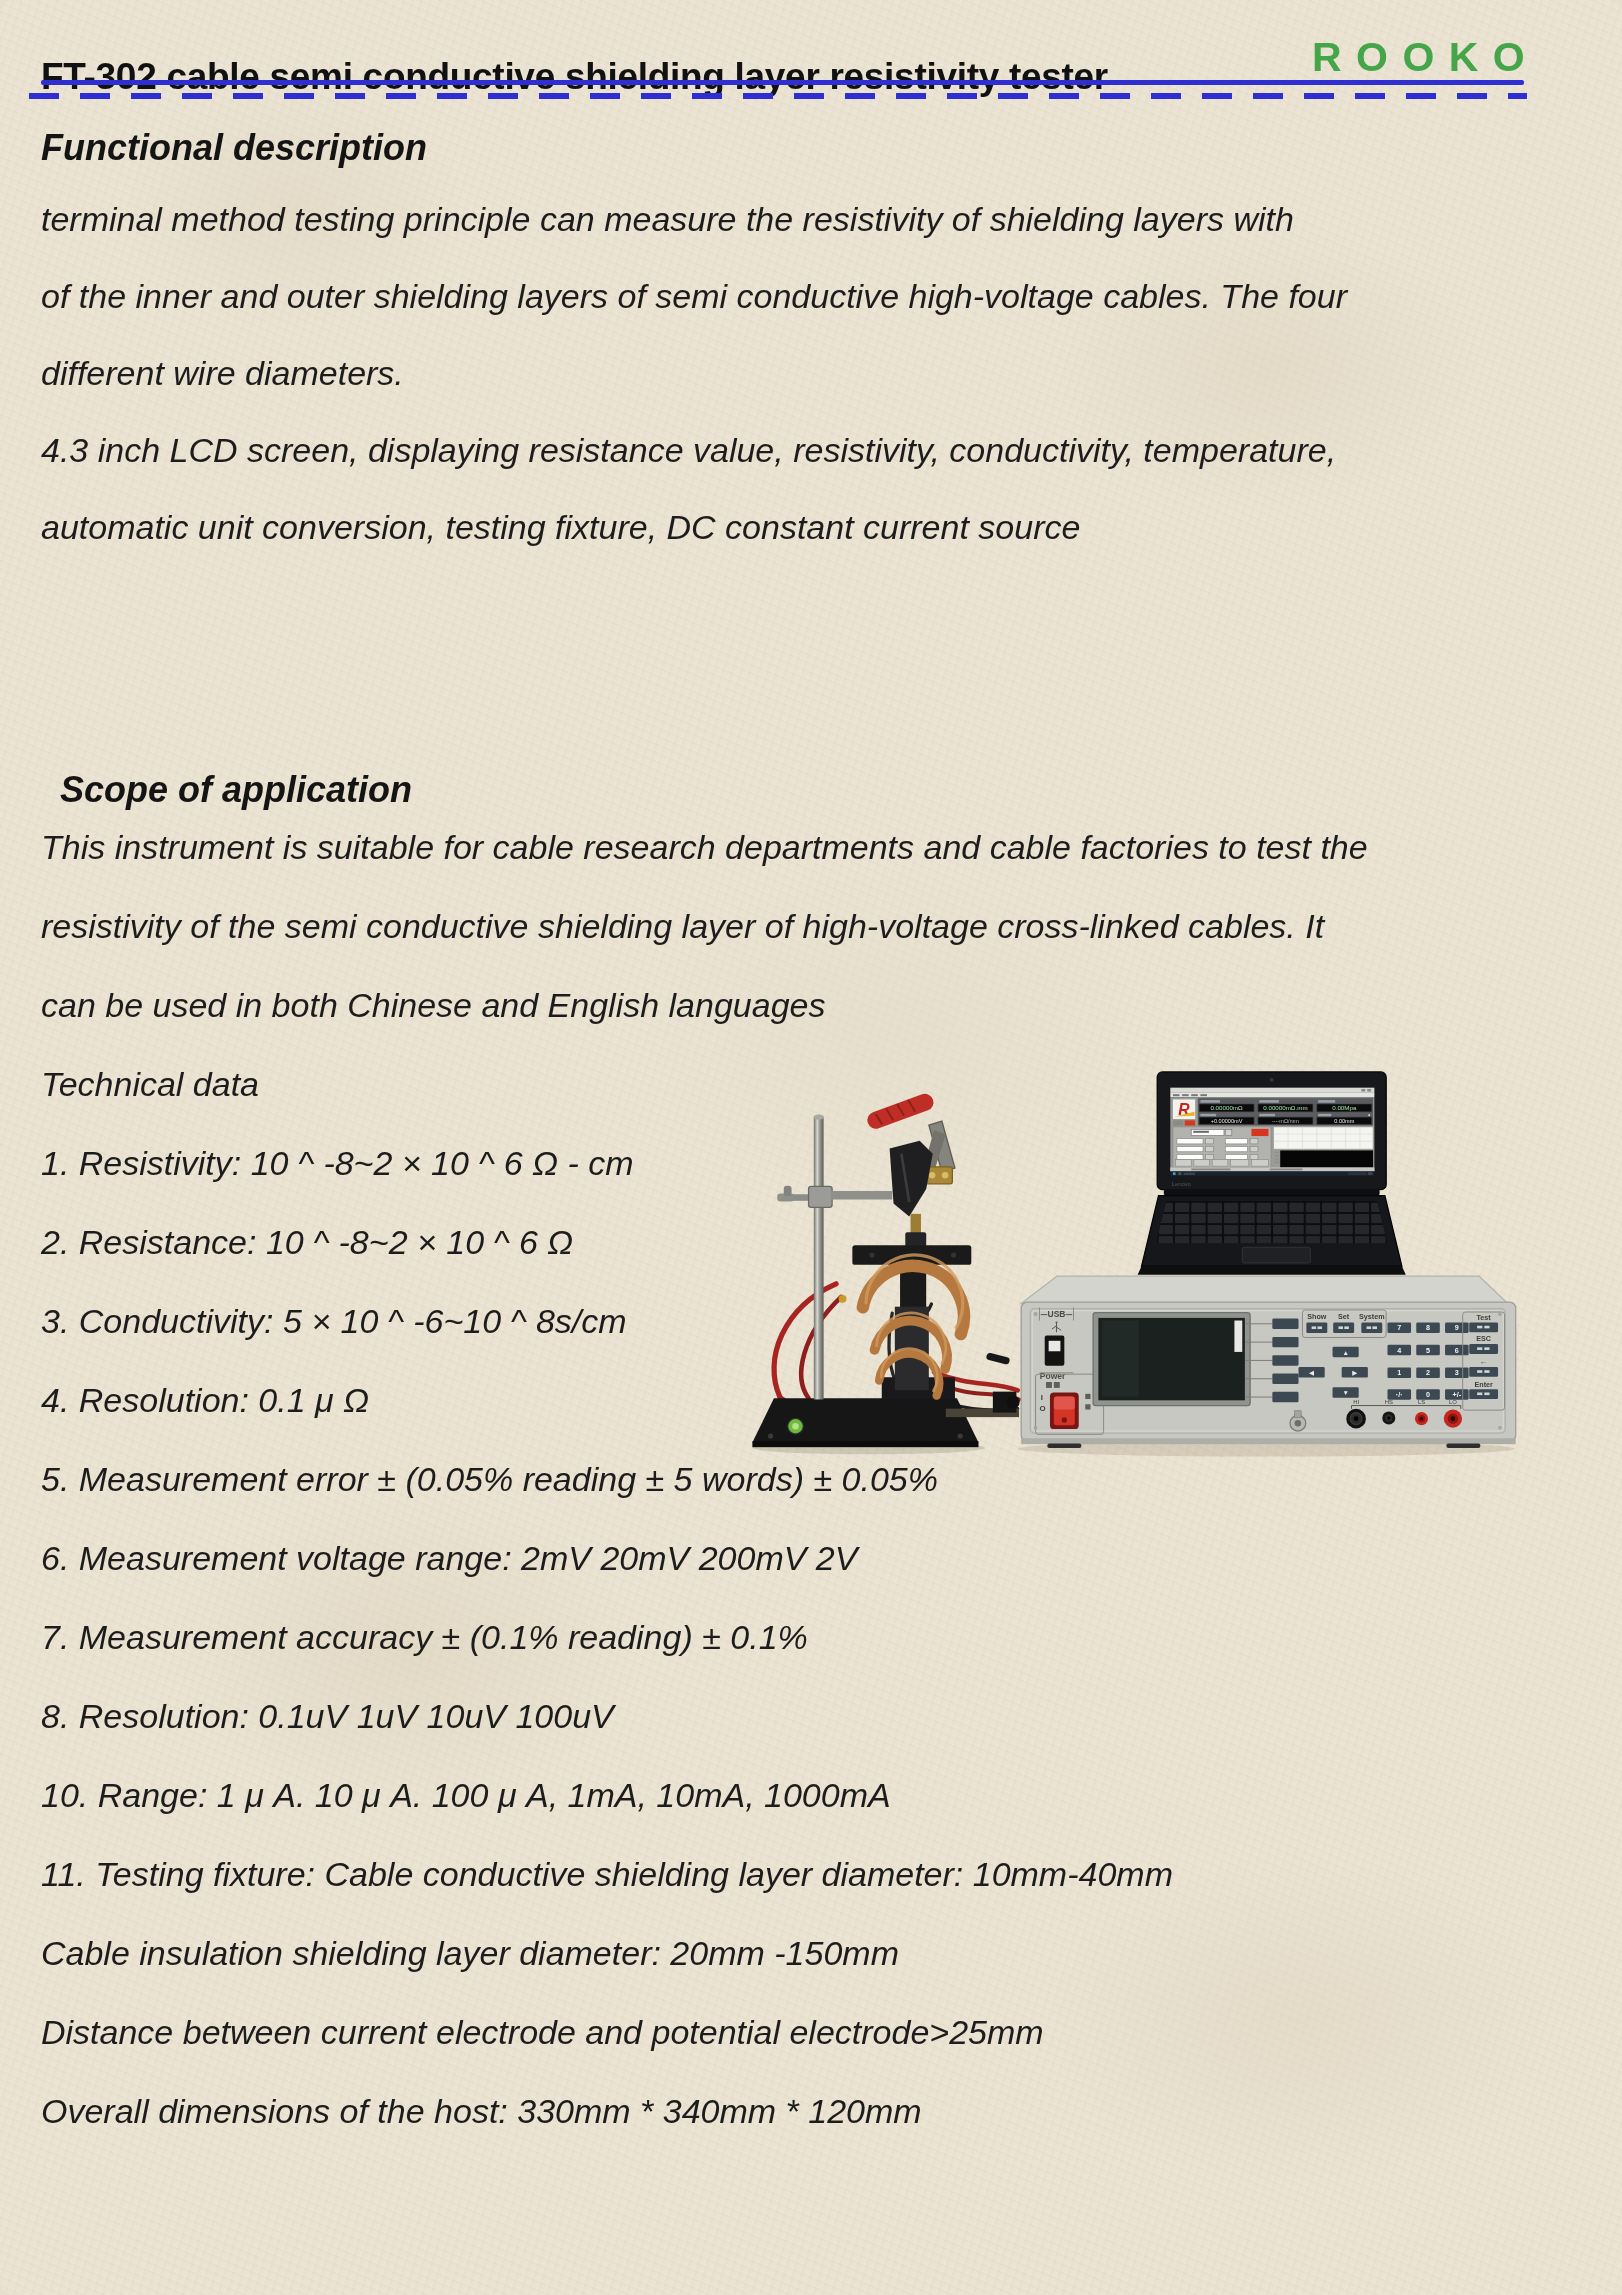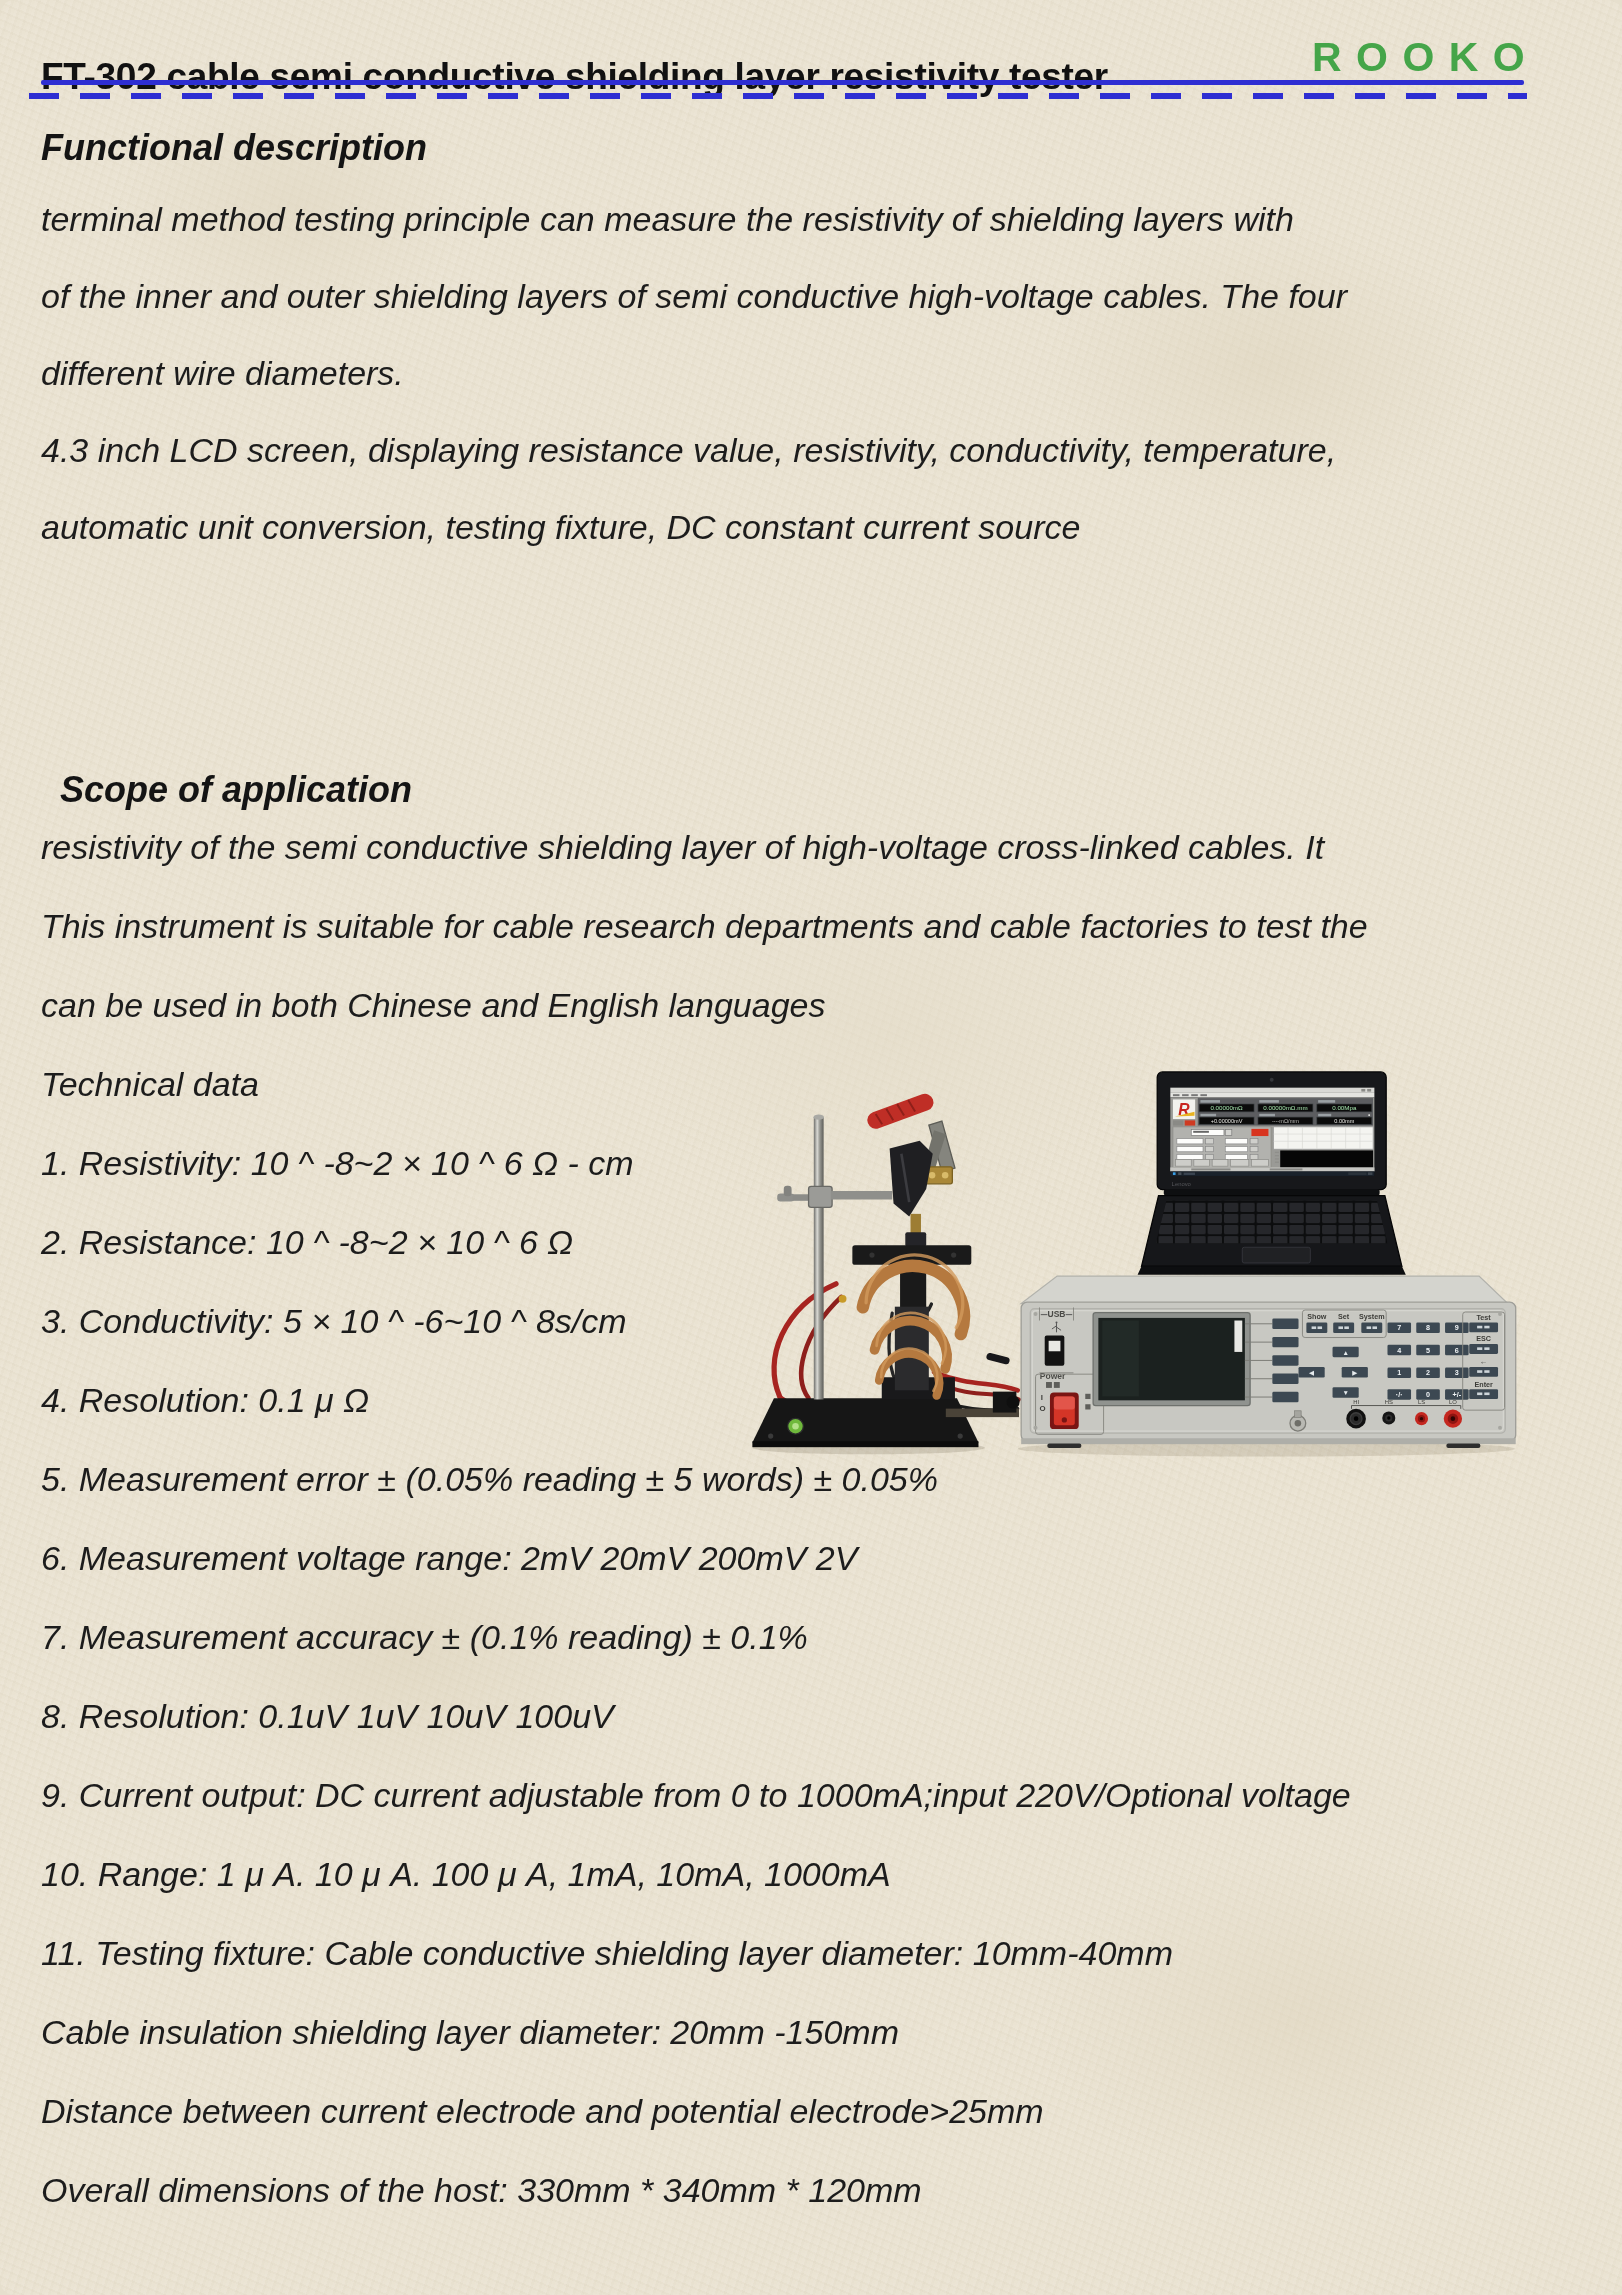--- a/index.html
+++ b/index.html
@@ -64,33 +64,32 @@
   <div class="lines" id="fn-lines">
     <div class="tline">terminal method testing principle can measure the resistivity of shielding layers with</div>
     <div class="tline">of the inner and outer shielding layers of semi conductive high-voltage cables. The four</div>
     <div class="tline">different wire diameters.</div>
     <div class="tline">4.3 inch LCD screen, displaying resistance value, resistivity, conductivity, temperature,</div>
     <div class="tline">automatic unit conversion, testing fixture, DC constant current source</div>
   </div>
 
   <h2 class="sec-heading" id="scope-heading">Scope of application</h2>
   <div class="lines" id="scope-lines">
+    <div class="tline">This instrument is suitable for cable research departments and cable factories to test the</div>
     <div class="tline">resistivity of the semi conductive shielding layer of high-voltage cross-linked cables. It</div>
-    <div class="tline">This instrument is suitable for cable research departments and cable factories to test the</div>
     <div class="tline">can be used in both Chinese and English languages</div>
     <div class="tline">Technical data</div>
     <div class="tline">1. Resistivity: 10 ^ -8~2 × 10 ^ 6 Ω - cm</div>
     <div class="tline">2. Resistance: 10 ^ -8~2 × 10 ^ 6 Ω</div>
     <div class="tline">3. Conductivity: 5 × 10 ^ -6~10 ^ 8s/cm</div>
     <div class="tline">4. Resolution: 0.1 μ Ω</div>
     <div class="tline">5. Measurement error ± (0.05% reading ± 5 words) ± 0.05%</div>
     <div class="tline">6. Measurement voltage range: 2mV 20mV 200mV 2V</div>
     <div class="tline">7. Measurement accuracy ± (0.1% reading) ± 0.1%</div>
     <div class="tline">8. Resolution: 0.1uV 1uV 10uV 100uV</div>
-    <div class="tline">9. Current output: DC current adjustable from 0 to 1000mA;input 220V/Optional voltage</div>
     <div class="tline">10. Range: 1 μ A. 10 μ A. 100 μ A, 1mA, 10mA, 1000mA</div>
     <div class="tline">11. Testing fixture: Cable conductive shielding layer diameter: 10mm-40mm</div>
     <div class="tline">Cable insulation shielding layer diameter: 20mm -150mm</div>
     <div class="tline">Distance between current electrode and potential electrode&gt;25mm</div>
     <div class="tline">Overall dimensions of the host: 330mm * 340mm * 120mm</div>
   </div>
 
   <figure class="figure" id="fixture-figure">
     <svg width="281" height="366" viewBox="0 0 430 560">
       <defs>

